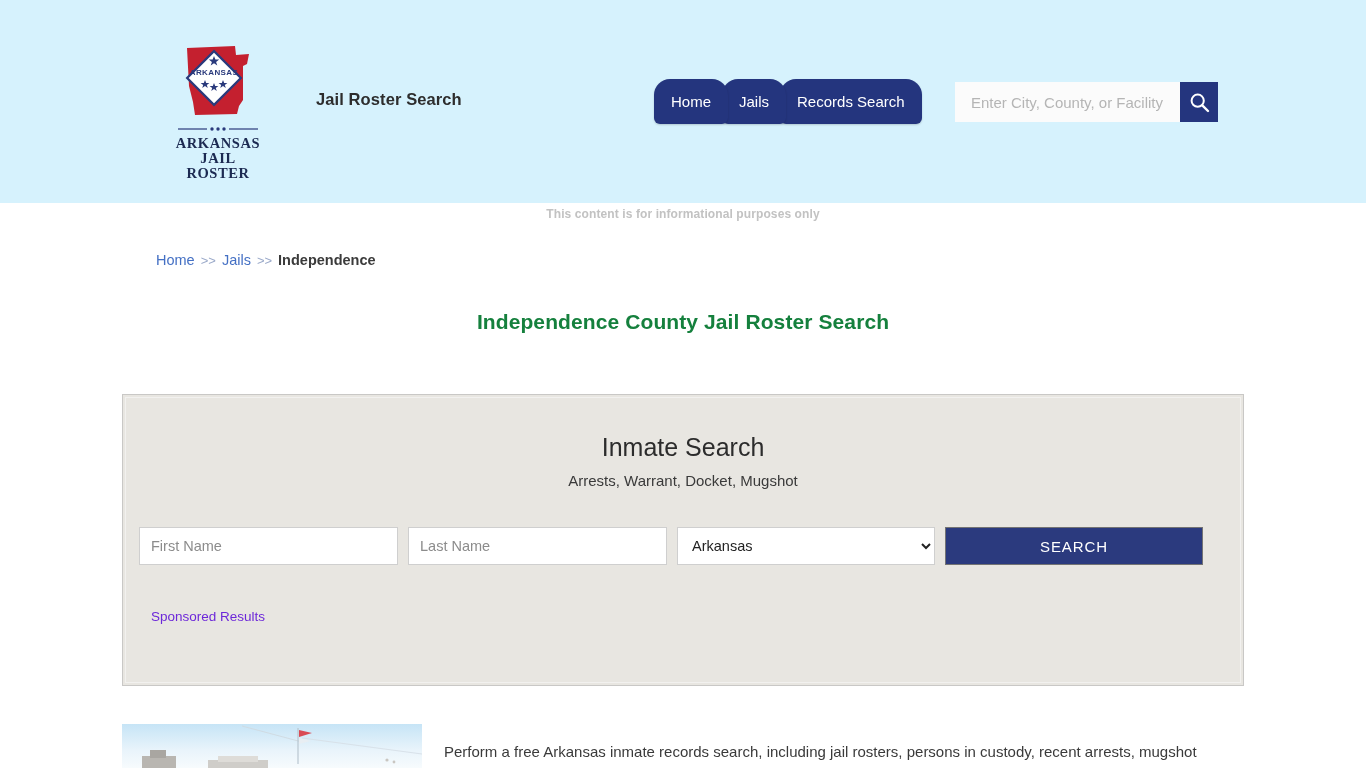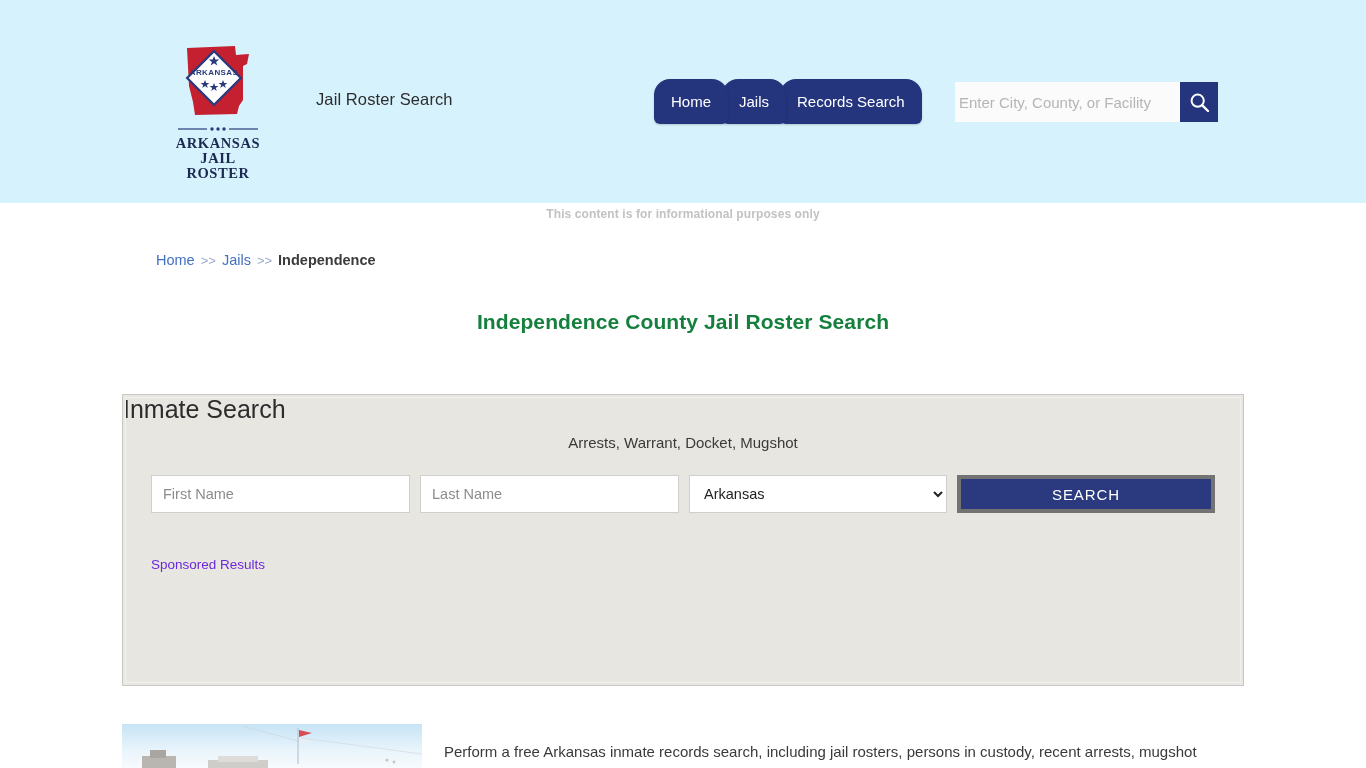--- a/index.html
+++ b/index.html
@@ -52,20 +52,21 @@
     letter-spacing: 0.6px;
     margin-top: 1px;
   }
   .tagline {
     position: absolute;
     left: 316px;
     top: 90px;
     font-size: 16.5px;
     color: #2d2d2d;
     letter-spacing: 0.1px;
+    font-weight: bold;
   }
 
   
   .main-nav {
     position: absolute;
     left: 654px;
     top: 77px;
     height: 47px;
     display: flex;
     align-items: flex-end;
@@ -99,21 +100,21 @@
     height: 40px;
   }
   .header-search input {
     width: 225px;
     height: 40px;
     border: none;
     outline: none;
     background: #fbfbfb;
     font-size: 15px;
     color: #555;
-    padding: 0 4px;
+    padding: 0 16px;
     font-family: "Liberation Sans", sans-serif;
   }
   .header-search input::placeholder { color: #b5b5b5; }
   .search-go {
     width: 38px;
     height: 40px;
     background: #24357e;
     border: none;
     cursor: pointer;
     display: flex;
@@ -169,34 +170,36 @@
     top: 394px;
     width: 1122px;
     height: 292px;
     background: #e8e6e1;
     border: 1px solid #c9c8c6;
     outline: 1px solid #f2f1ef;
     outline-offset: -4px;
     box-shadow: inset 0 0 0 3px #e8e6e1;
   }
   .card-title {
+    text-align: center;
     font-size: 25px;
     color: #2c2c2c;
+    margin-top: 38px;
     font-weight: normal;
   }
   .card-sub {
     text-align: center;
     font-size: 15px;
     color: #3a3a3a;
     margin-top: 10px;
   }
   .form-row {
     display: flex;
-    margin-top: 24px;
-    padding: 0 28px;
+    margin-top: 38px;
+    padding: 0 16px;
     gap: 10px;
     border-radius: 16px;
   }
   .fld {
     height: 38px;
     border: 1px solid #cfcfcf;
     background: #ffffff;
     font-size: 14.5px;
     color: #555;
     padding: 0 11px;
@@ -215,21 +218,21 @@
     color: #222;
     padding: 0 10px;
     font-family: "Liberation Sans", sans-serif;
     cursor: pointer;
   }
   .search-btn {
     width: 258px;
     height: 38px;
     background: #2b3a7e;
     color: #ffffff;
-    border: 4px solid #737373;
+    border: 1px solid #737373;
     font-size: 15px;
     letter-spacing: 0.9px;
     cursor: pointer;
     font-family: "Liberation Sans", sans-serif;
   }
   .sponsored {
     margin: 44px 0 0 28px;
     font-size: 13.5px;
     color: #6d28d9;
   }

